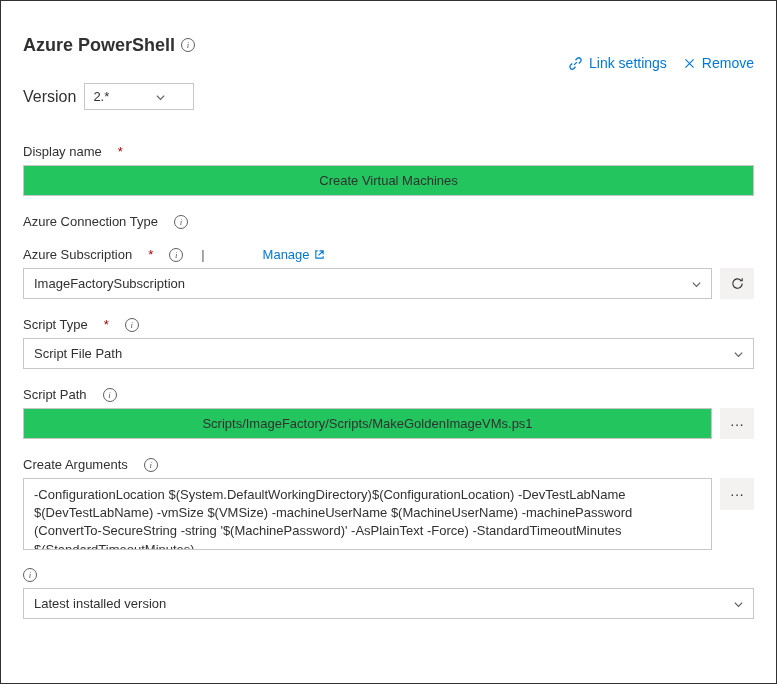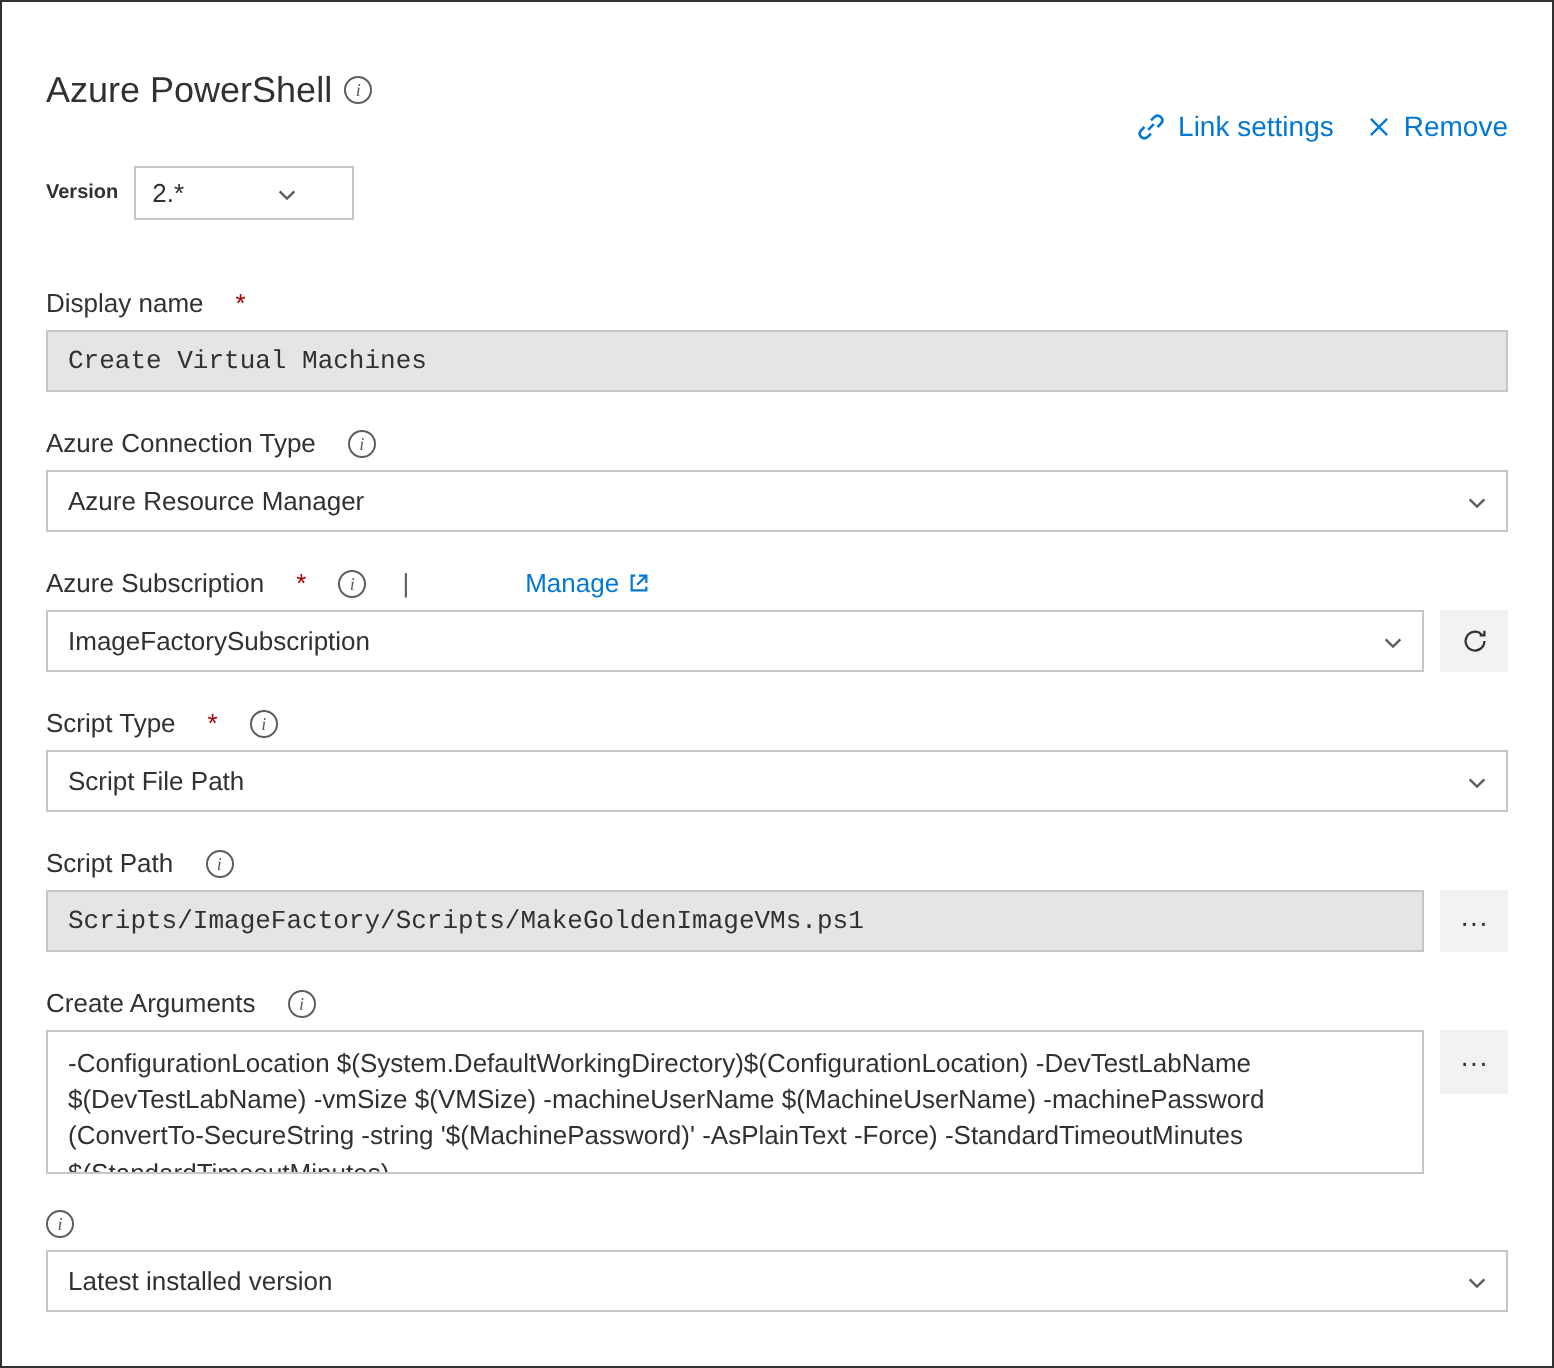--- a/index.html
+++ b/index.html
@@ -13,31 +13,31 @@
       padding: 18px 22px;
       border: 1px solid #323130;
     }
     .header {
       display: flex;
       justify-content: space-between;
       align-items: center;
       margin-bottom: 12px;
     }
     .title-row { display: flex; align-items: center; gap: 6px; }
-    .title { font-size: 18px; font-weight: 400; color: #323130; }
+    .title { font-size: 18px; font-weight: 700; color: #323130; }
     .actions { display: flex; gap: 16px; align-items: center; margin-top: 36px; }
     .action-link {
       display: flex; align-items: center; gap: 6px;
       color: #0078d4; cursor: pointer; font-size: 14px;
     }
     .version-row {
       display: flex; align-items: center; gap: 8px;
       margin-bottom: 34px;
     }
-    .version-label { font-size: 10px; font-weight: bold; }
+    .version-label { font-size: 16px; }
     .version-select {
       border: 1px solid #c8c6c4;
       padding: 5px 28px 5px 8px;
       font-size: 13px;
       position: relative;
       background: #fff;
       width: 110px;
       display: flex;
       align-items: center;
       justify-content: space-between;
@@ -63,22 +63,23 @@
       color: #0078d4; cursor: pointer;
       display: inline-flex; align-items: center; gap: 4px; padding-left: 40px;
     }
     .input-row { display: flex; gap: 8px; align-items: stretch; }
     .text-input {
       flex: 1;
       border: 1px solid #c8c6c4;
       padding: 7px 10px;
       font-size: 13px;
       color: #323130;
-      font-family: Liberation Mono, monospace;
-      background: #e5e5e5;
+      font-family: Liberation Sans, sans-serif;
+      background: #22c55e;
+      text-align: center;
     }
     .select-input {
       flex: 1;
       border: 1px solid #c8c6c4;
       padding: 7px 10px;
       font-size: 13px;
       color: #323130;
       background: #fff;
       display: flex;
       justify-content: space-between;
@@ -163,30 +164,20 @@
   <div class="input-row">
     <input class="text-input" value="Create Virtual Machines" style="">
   </div>
 </div>
 
 <div class="field">
   <div class="field-label">
     <span>Azure Connection Type</span>
     <span class="info-icon">i</span>
   </div>
-  <div class="input-row">
-    <div class="select-input">
-      <span>Azure Resource Manager</span>
-      <span class="chevron">
-        <svg width="11" height="11" viewBox="0 0 12 12">
-            <path fill="none" stroke="#605e5c" stroke-width="1.3" d="M2 4 L6 8 L10 4"></path>
-          </svg>
-      </span>
-    </div>
-  </div>
 </div>
 
 <div class="field">
   <div class="field-label">
     <span>Azure Subscription</span>
     <span class="req">*</span>
     <span class="info-icon">i</span>
     <span class="divider">|</span>
     <span class="manage-link">
       <span>Manage</span>

